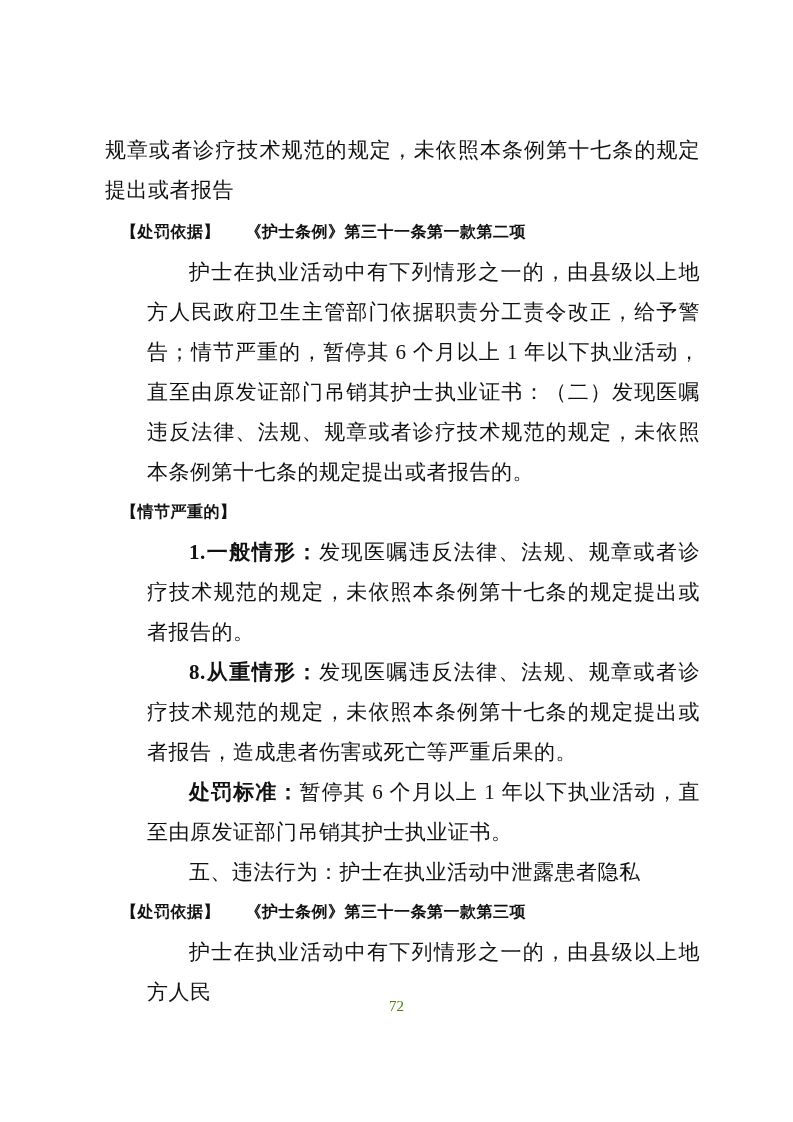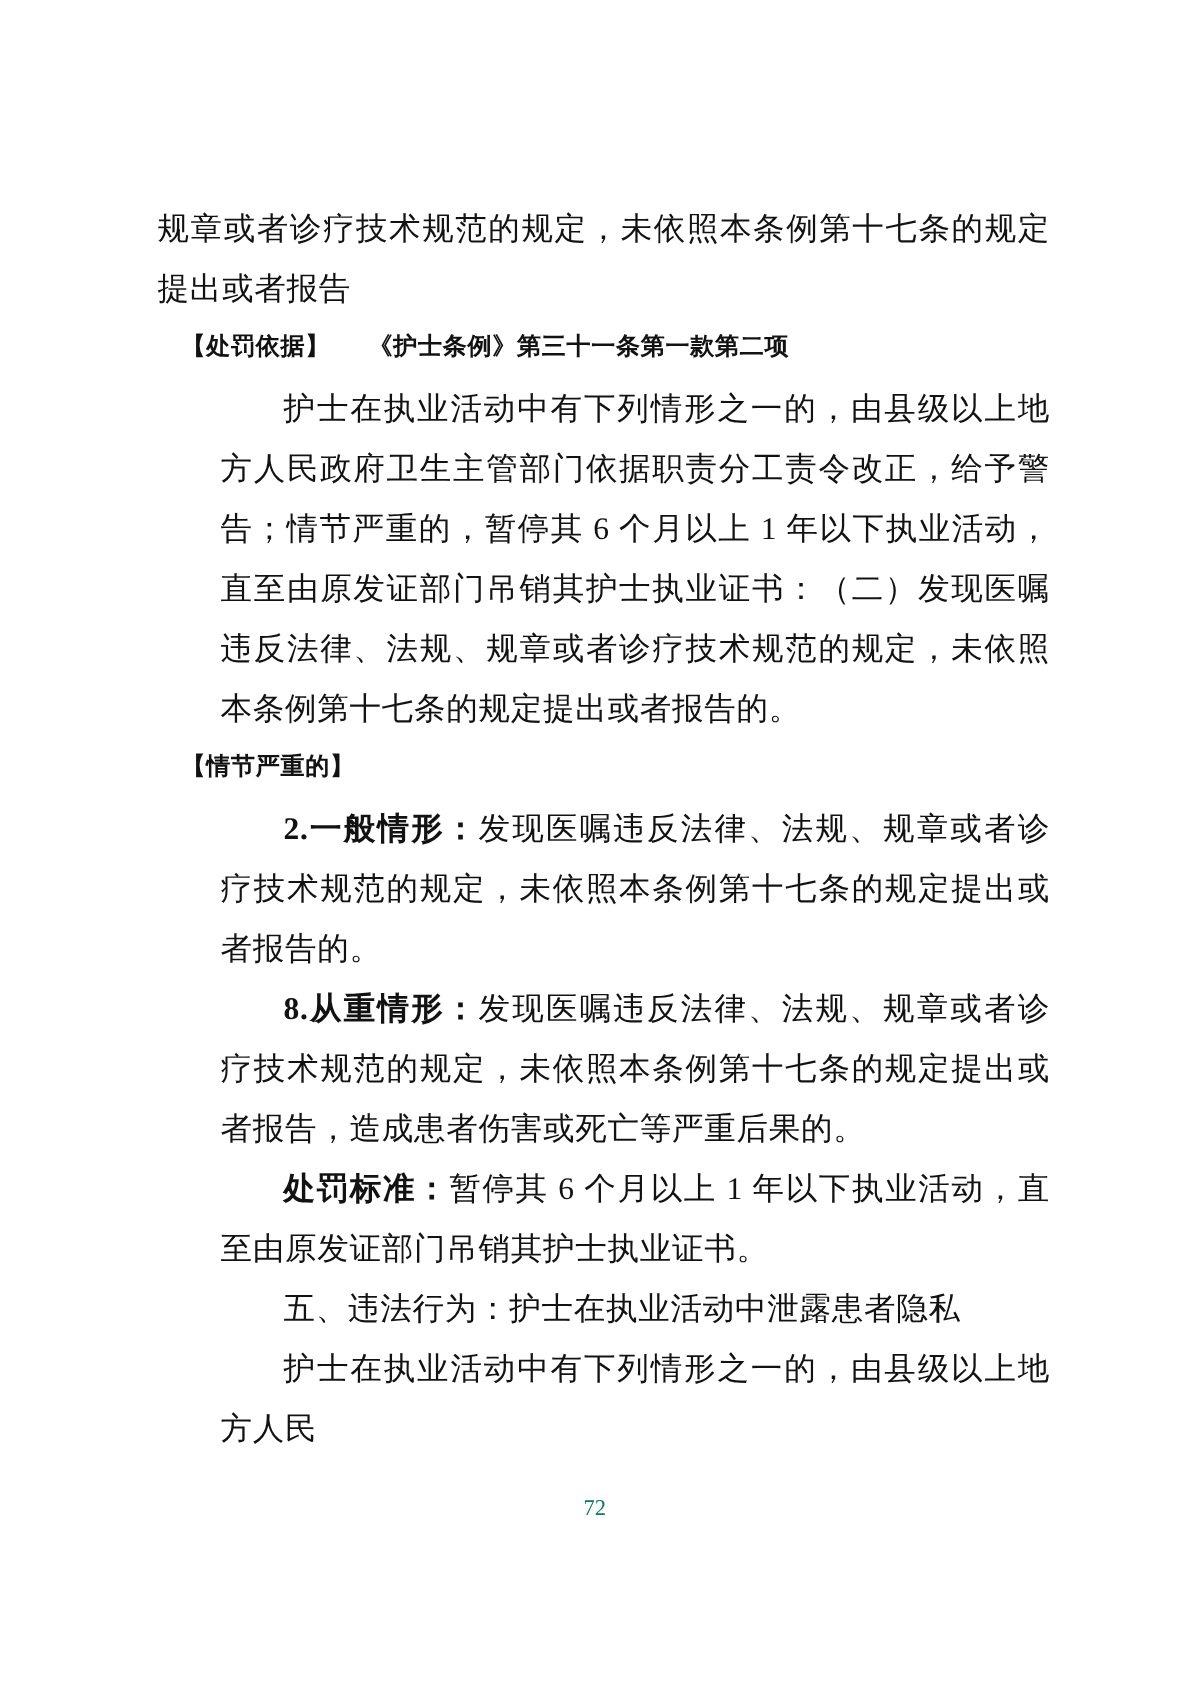--- a/index.html
+++ b/index.html
@@ -40,60 +40,62 @@
     margin-left: 42px;
   }
   .content p.heading {
     text-indent: 1em;
     font-weight: bold;
     font-size: 16px;
     text-align: left;
   }
   .content p.no-indent {
     text-indent: 0;
+    font-family: Liberation Mono, monospace;
   }
   .seg-bold {
     font-weight: bold;
   }
   .gap {
     margin-left: 1.6em;
   }
   .page-number {
     position: absolute;
     top: 996px;
     left: 0;
     right: 0;
     text-align: center;
     font-size: 15px;
     line-height: 20px;
-    color: #0f766e;
+    color: #4d7c0f;
   }
 </style>
 </head>
 <body>
 
 <div class="page">
   <div class="content">
 
     <p class="no-indent"><span>规章或者诊疗技术规范的规定，未依照本条例第十七条的规定提出或者报告</span></p>
 
     <p class="heading"><span class="seg-bold">【处罚依据】</span><span class="seg-bold gap">《护士条例》第三十一条第一款第二项</span></p>
 
     <p class="body"><span>护士在执业活动中有下列情形之一的，由县级以上地方人民政府卫生主管部门依据职责分工责令改正，给予警告；情节严重的，暂停其 6 个月以上 1 年以下执业活动，直至由原发证部门吊销其护士执业证书：（二）发现医嘱违反法律、法规、规章或者诊疗技术规范的规定，未依照本条例第十七条的规定提出或者报告的。</span></p>
 
     <p class="heading"><span class="seg-bold">【情节严重的】</span></p>
 
-    <p class="body"><span class="seg-bold">2.一般情形：</span><span>发现医嘱违反法律、法规、规章或者诊疗技术规范的规定，未依照本条例第十七条的规定提出或者报告的。</span></p>
+    <p class="body"><span class="seg-bold">1.一般情形：</span><span>发现医嘱违反法律、法规、规章或者诊疗技术规范的规定，未依照本条例第十七条的规定提出或者报告的。</span></p>
 
 
     <p class="body"><span class="seg-bold">8.从重情形：</span><span>发现医嘱违反法律、法规、规章或者诊疗技术规范的规定，未依照本条例第十七条的规定提出或者报告，造成患者伤害或死亡等严重后果的。</span></p>
 
     <p class="body"><span class="seg-bold">处罚标准：</span><span>暂停其 6 个月以上 1 年以下执业活动，直至由原发证部门吊销其护士执业证书。</span></p>
 
     <p class="body"><span>五、违法行为：护士在执业活动中泄露患者隐私</span></p>
 
+    <p class="heading"><span class="seg-bold">【处罚依据】</span><span class="seg-bold gap">《护士条例》第三十一条第一款第三项</span></p>
 
     <p class="body"><span>护士在执业活动中有下列情形之一的，由县级以上地方人民</span></p>
 
   </div>
 
   <div class="page-number">72</div>
 </div>
 
 </body></html>

